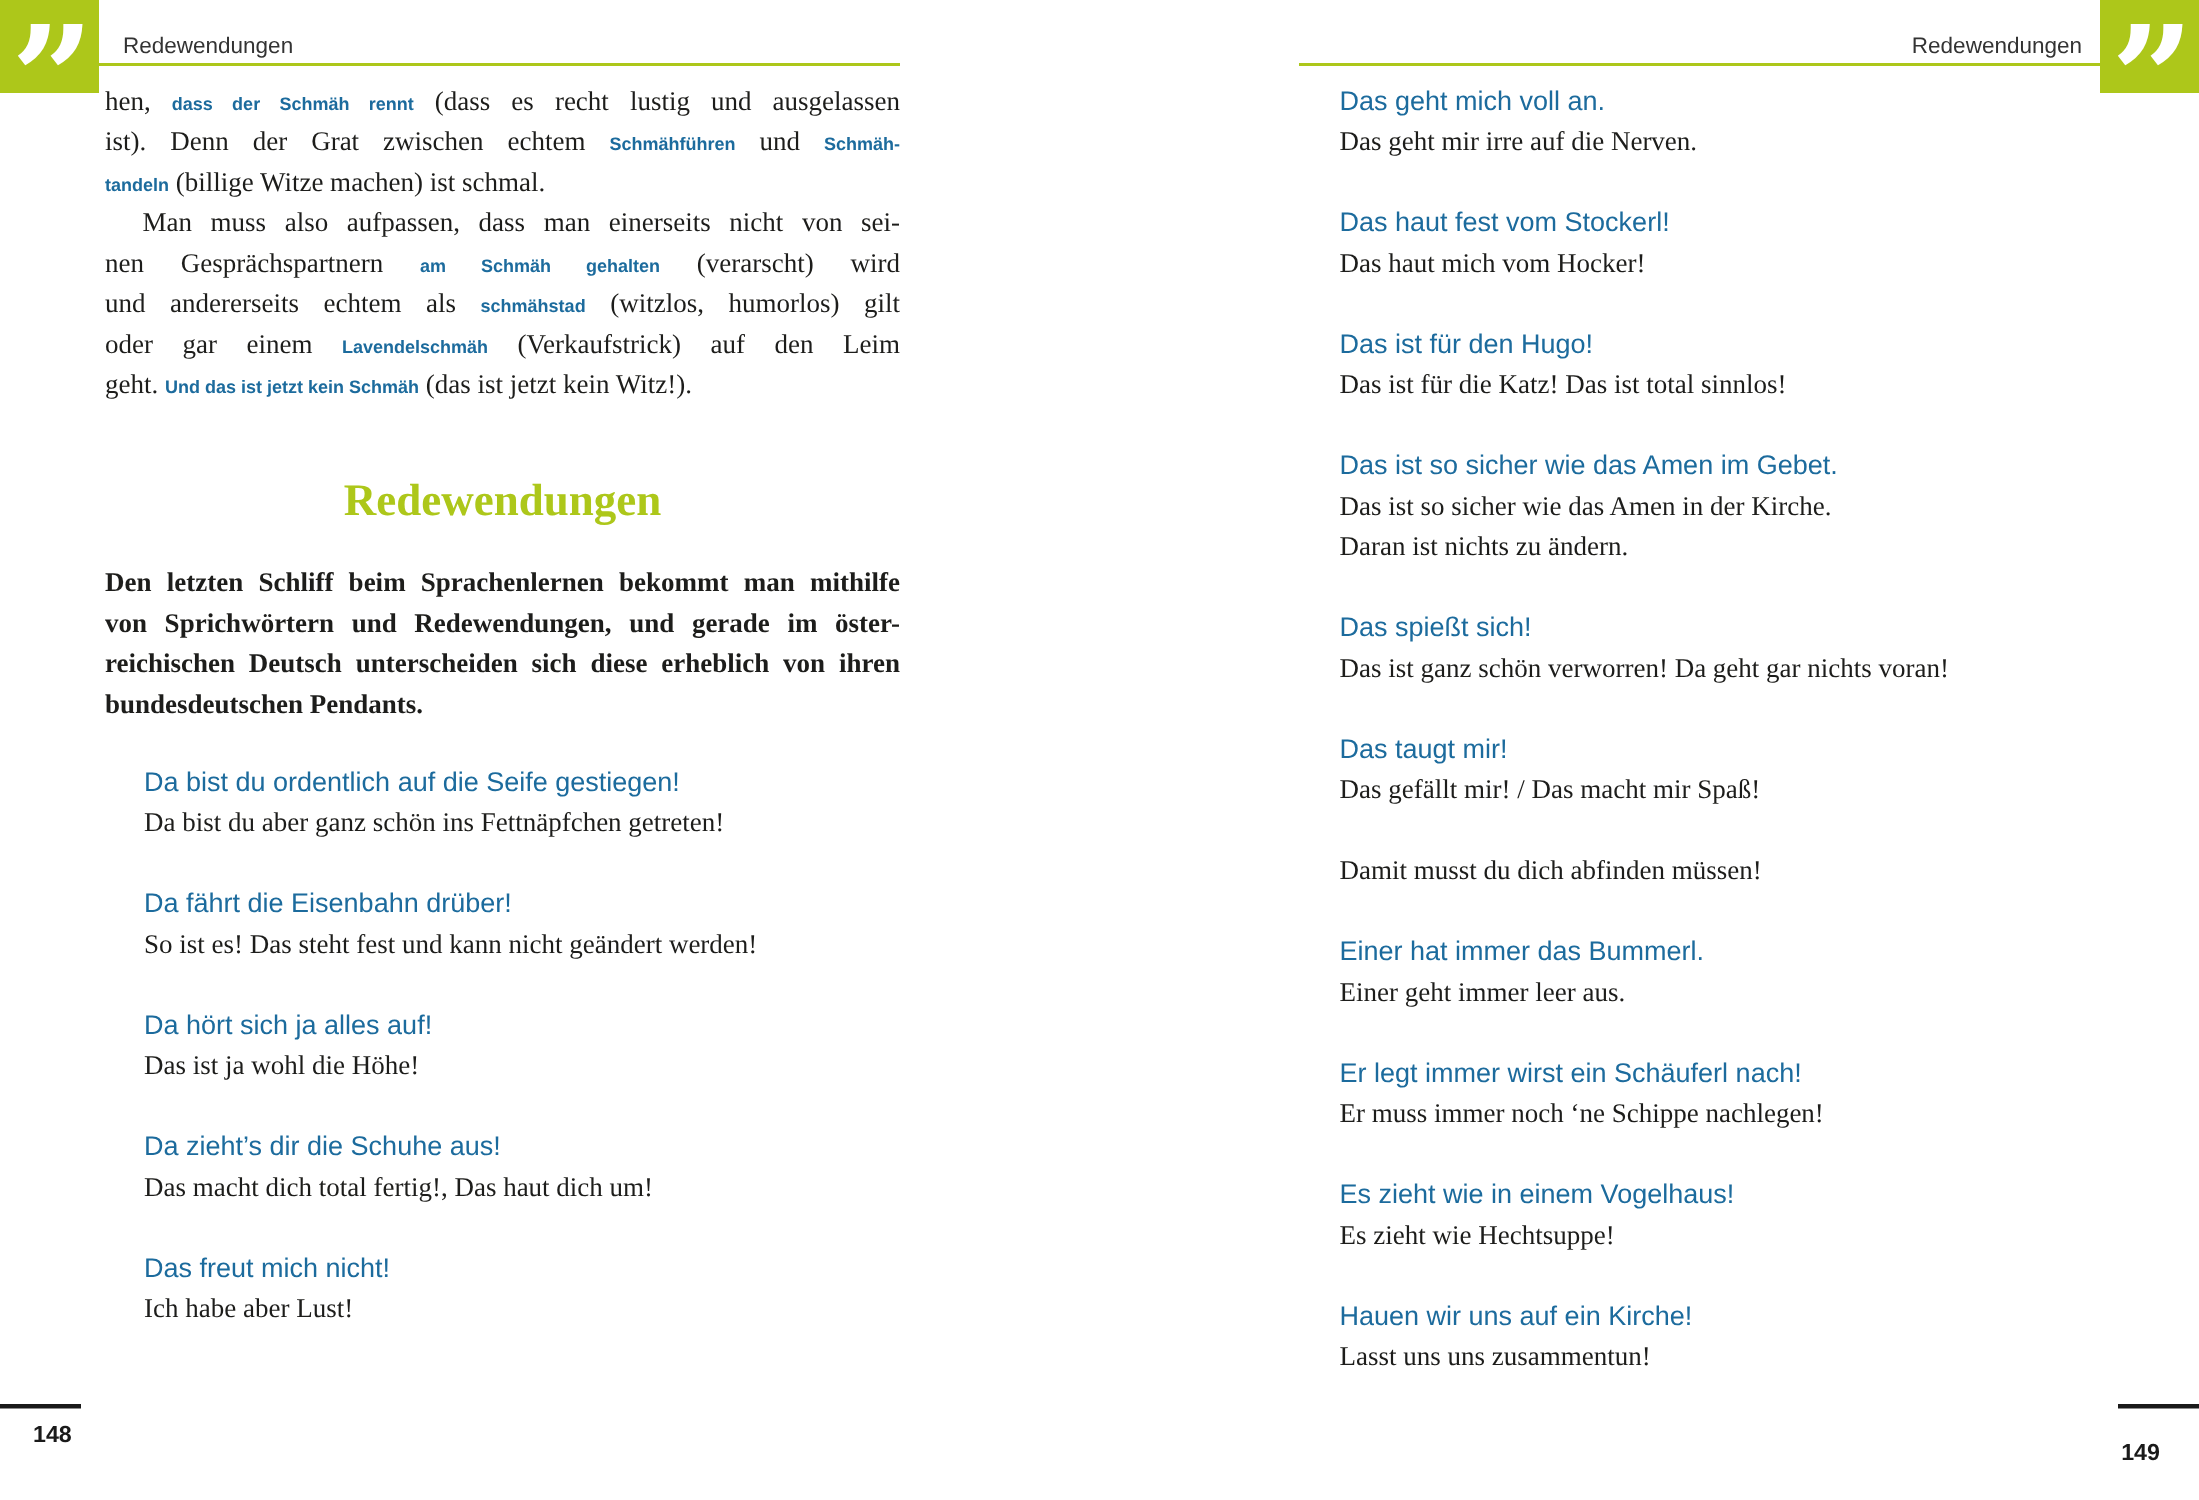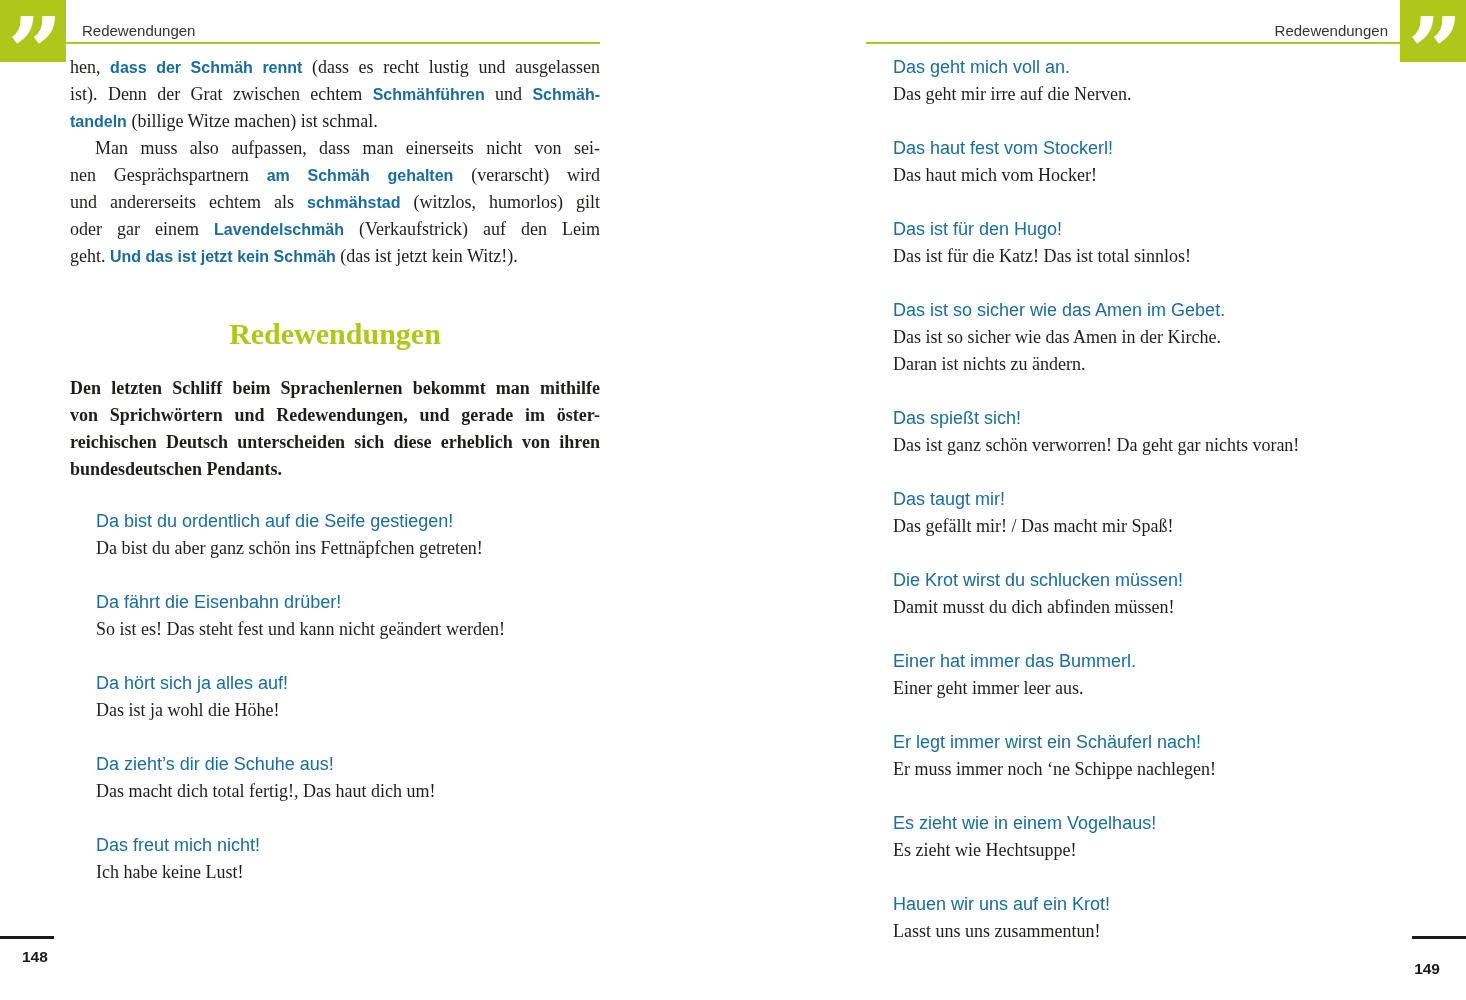--- a/index.html
+++ b/index.html
@@ -35,21 +35,21 @@
   .pcol{position:absolute;width:530px;}
   #left-paras{left:70px;top:54px;}
   #intro{left:70px;top:375px;font-weight:bold;}
   .pline{
     height:27px;line-height:27px;font-size:18px;overflow:hidden;
     text-align:justify;text-align-last:justify;
   }
   .pline:not(.pl-last)::after{content:"";display:inline-block;width:100%;height:0;}
   .pl-last{text-align-last:left;}
   .pl-indent{text-indent:25px;}
-  .hl{font-family:"Liberation Sans",sans-serif;font-weight:bold;color:var(--blue);font-size:16px;}
+  .hl{font-family:"Liberation Sans",sans-serif;font-weight:bold;color:var(--blue);font-size:12px;}
   
   .main-heading{
     position:absolute;left:70px;top:316px;width:530px;margin:0;
     text-align:center;font-family:"Liberation Serif",serif;font-weight:bold;
     font-size:30px;line-height:36px;color:var(--green);
   }
   
   .entries{position:absolute;}
   #left-entries{left:96px;top:508px;width:504px;}
   #right-entries{left:893px;top:54px;width:503px;}
@@ -119,21 +119,21 @@
       <div class="entry">
         <div class="entry-h">Da hört sich ja alles auf!</div>
         <div class="entry-p">Das ist ja wohl die Höhe!</div>
       </div>
       <div class="entry">
         <div class="entry-h">Da zieht’s dir die Schuhe aus!</div>
         <div class="entry-p">Das macht dich total fertig!, Das haut dich um!</div>
       </div>
       <div class="entry">
         <div class="entry-h">Das freut mich nicht!</div>
-        <div class="entry-p">Ich habe keine Lust!</div>
+        <div class="entry-p">Ich habe aber Lust!</div>
       </div>
     </div>
 
   <div class="entries" id="right-entries">
       <div class="entry">
         <div class="entry-h">Das geht mich voll an.</div>
         <div class="entry-p">Das geht mir irre auf die Nerven.</div>
       </div>
       <div class="entry">
         <div class="entry-h">Das haut fest vom Stockerl!</div>
@@ -150,37 +150,36 @@
       </div>
       <div class="entry">
         <div class="entry-h">Das spießt sich!</div>
         <div class="entry-p">Das ist ganz schön verworren! Da geht gar nichts voran!</div>
       </div>
       <div class="entry">
         <div class="entry-h">Das taugt mir!</div>
         <div class="entry-p">Das gefällt mir! / Das macht mir Spaß!</div>
       </div>
       <div class="entry">
-        <div class="entry-h">Die Krot wirst du schlucken müssen!</div>
         <div class="entry-p">Damit musst du dich abfinden müssen!</div>
       </div>
       <div class="entry">
         <div class="entry-h">Einer hat immer das Bummerl.</div>
         <div class="entry-p">Einer geht immer leer aus.</div>
       </div>
       <div class="entry">
         <div class="entry-h">Er legt immer wirst ein Schäuferl nach!</div>
         <div class="entry-p">Er muss immer noch ‘ne Schippe nachlegen!</div>
       </div>
       <div class="entry">
         <div class="entry-h">Es zieht wie in einem Vogelhaus!</div>
         <div class="entry-p">Es zieht wie Hechtsuppe!</div>
       </div>
       <div class="entry">
-        <div class="entry-h">Hauen wir uns auf ein Krot!</div>
+        <div class="entry-h">Hauen wir uns auf ein Kirche!</div>
         <div class="entry-p">Lasst uns uns zusammentun!</div>
       </div>
     </div>
 
   <div class="foot-rule fr-left"></div>
   <div class="pagenum pn-left">148</div>
   <div class="foot-rule fr-right"></div>
   <div class="pagenum pn-right">149</div>
 
 </div>

